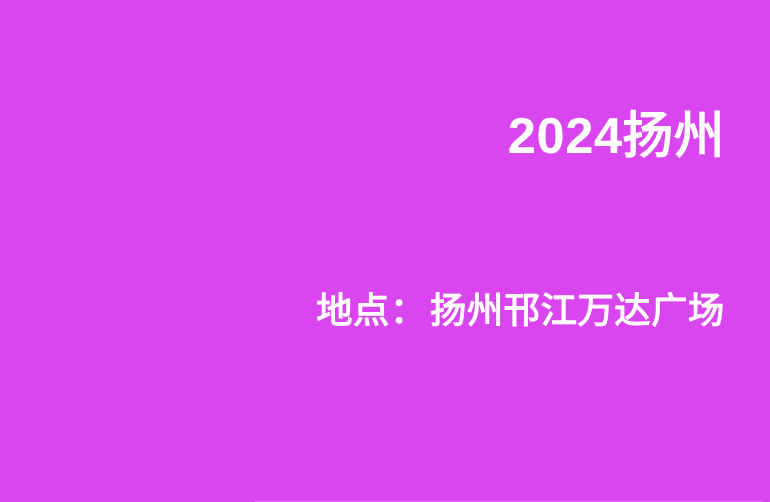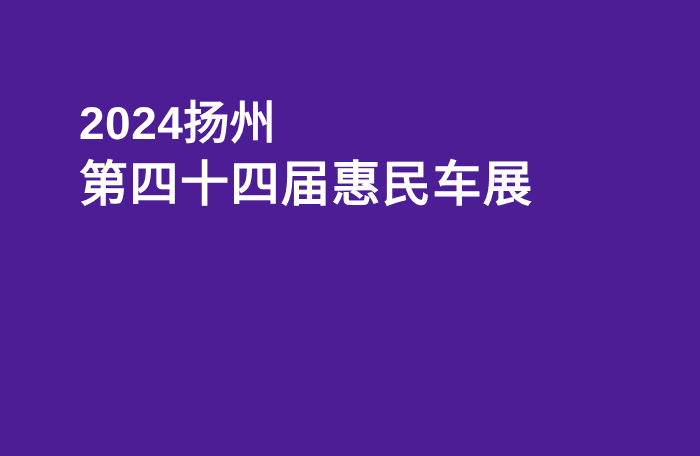--- a/index.html
+++ b/index.html
@@ -69,25 +69,27 @@
     display: inline;
   }
   .detail-value {
     display: inline;
     margin-left: 3px;
   }
 </style>
 </head>
 <body>
 
-<div class="poster" style="background: #4c1d95;">
+<div class="poster" style="background: #d946ef; text-align: right;">
   <div class="poster-inner">
 
     <div class="headline-block">
       <span class="headline-line l1" style="color: rgb(255, 255, 255);">2024扬州</span>
-      <span class="headline-line l2" style="color: rgb(255, 255, 255);">第四十四届惠民车展</span>
     </div>
 
     <div class="details-block">
+      <span class="detail-line" style="color: rgb(255, 255, 255);">
+        <span class="detail-label">地点：</span><span class="detail-value">扬州邗江万达广场</span>
+      </span>
     </div>
 
   </div>
 </div>
 
 </body></html>

